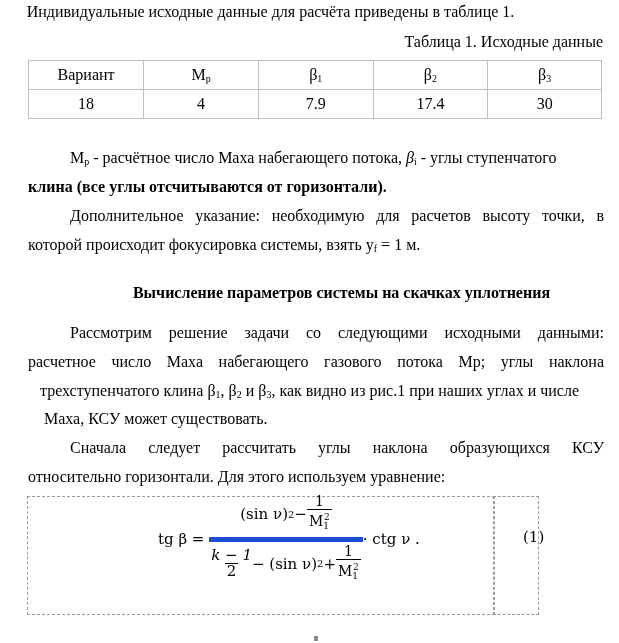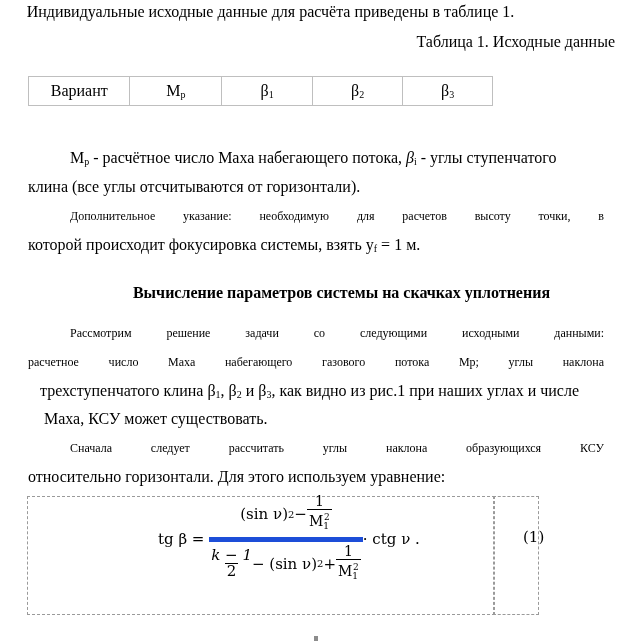--- a/index.html
+++ b/index.html
@@ -1,56 +1,63 @@
 <!DOCTYPE html>
 <html><head>
 <meta charset="utf-8">
 <style>
   html, body { margin:0; padding:0; background:#ffffff; }
   body { width:619px; height:643px; overflow:hidden; position:relative;
          font-family:"Liberation Serif", "DejaVu Serif", serif; color:#000; font-size:16px; }
   .abs { position:absolute; }
   .line { position:absolute; white-space:nowrap; font-size:16px; line-height:20px; }
-  .just { position:absolute; white-space:nowrap; font-size:12px; line-height:20px; text-align:justify; text-align-last:justify; }
-  table.data { position:absolute; left:28px; top:76px; width:465px; border-collapse:collapse; }
+  .just { position:absolute; white-space:nowrap; font-size:16px; line-height:20px; text-align:justify; text-align-last:justify; }
+  table.data { position:absolute; left:28px; top:60px; width:574px; border-collapse:collapse; }
   table.data td { border:1px solid #bfbfbf; text-align:center; font-size:16px; height:28px; padding:0; vertical-align:middle; }
   .sub { font-size:10px; vertical-align:-2px; }
   .heading { position:absolute; left:0; width:619px; text-align:center; top:284px; font-weight:bold; font-size:16px;margin-left:32px; }
   .formula-box { position:absolute; left:27px; top:496px; width:466px; height:117px; border:1px dashed #9a9a9a; }
   .formula-box2 { position:absolute; left:493px; top:496px; width:44px; height:117px; border:1px dashed #9a9a9a; border-left:1px dashed #9a9a9a; }
   .frac { display:inline-flex; flex-direction:column; align-items:center; vertical-align:middle; }
   .frac .num { padding:0 2px;text-align:right; }
   .frac .den { border-top:5px solid #1d4ed8; padding:0 2px; }
   .small-frac { display:inline-flex; flex-direction:column; align-items:center; vertical-align:middle; font-size:14px; line-height:15px; }
   .small-frac .den { border-top:1px solid #000; }
   .math { font-family:"DejaVu Serif", serif; font-size:15px; }
   .page-num { position:absolute; left:314px; top:636px; width:4px; height:5px; background:#8c8c8c; }
 </style>
 </head>
 <body>
 
 <div class="line" style="left:0;width:541px;text-align:center;top:2px;">Индивидуальные исходные данные для расчёта приведены в таблице 1.</div>
-<div class="line" style="right:4px;top:32px;">Таблица 1. Исходные данные</div>
+<div class="line" style="right:16px;top:32px;">Таблица 1. Исходные данные</div>
 
 <table class="data">
   <tbody>
       <tr>
     <td style="width:115px"><span>Вариант</span></td>
     <td style="width:115px"><span>M</span><span class="sub">р</span></td>
     <td style="width:115px"><span>β</span><span class="sub">1</span></td>
     <td style="width:115px"><span>β</span><span class="sub">2</span></td>
     <td style="width:114px"><span>β</span><span class="sub">3</span></td>
   </tr>
+  <tr>
+    <td>18</td>
+    <td>4</td>
+    <td>7.9</td>
+    <td>17.4</td>
+    <td>30</td>
+  </tr>
 </tbody>
   </table>
 
 <div class="line" style="left:70px;top:148px;">
   <span>M</span><span class="sub">р</span><span> - расчётное число Маха набегающего потока, </span><i>β</i><span class="sub">i</span><span> - углы ступенчатого</span>
 </div>
-<div class="line" style="left:28px;top:177px;">клина (все углы отсчитываются от горизонтали).</div>
+<div class="line" style="left:28px;top:177px;font-weight:bold;">клина (все углы отсчитываются от горизонтали).</div>
 
 <div class="just" style="left:70px;width:534px;top:206px;">Дополнительное указание: необходимую для расчетов высоту точки, в</div>
 <div class="line" style="left:28px;top:235px;">
   <span>которой происходит фокусировка системы, взять y</span><span class="sub">f</span><span> = 1 м.</span>
 </div>
 
 <div class="heading">Вычисление параметров системы на скачках уплотнения</div>
 
 <div class="just" style="left:70px;width:534px;top:323px;">Рассмотрим решение задачи со следующими исходными данными:</div>
 <div class="just" style="left:28px;width:576px;top:352px;">расчетное число Маха набегающего газового потока Мр; углы наклона</div>

